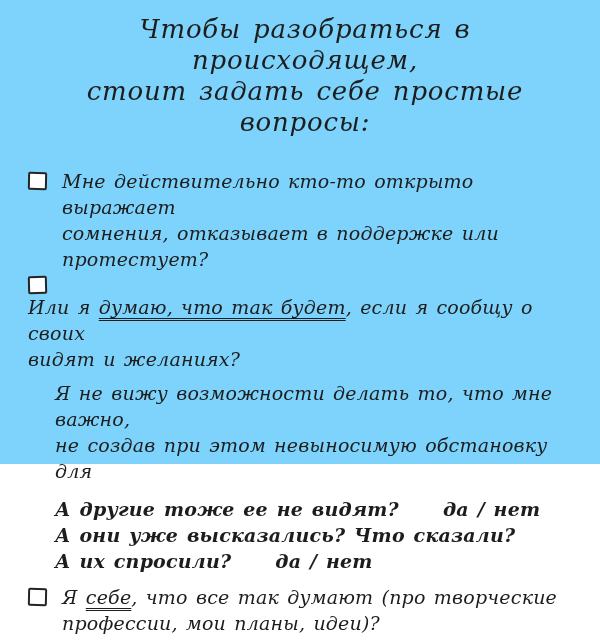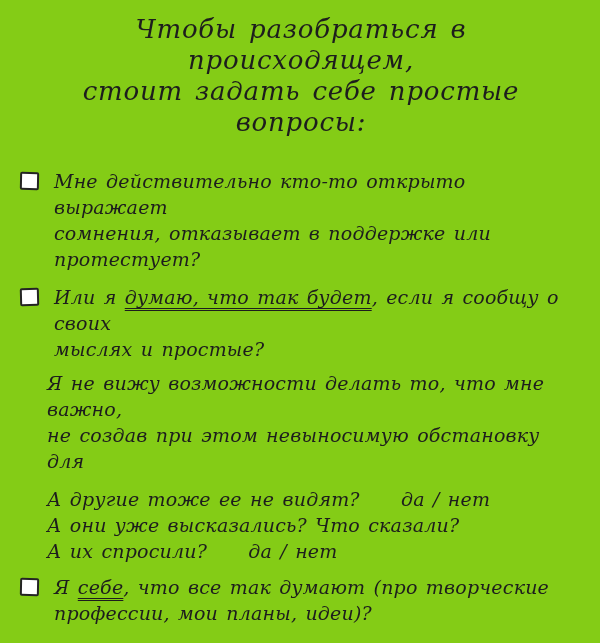--- a/index.html
+++ b/index.html
@@ -11,46 +11,46 @@
     width: 600px;
     height: 643px;
     overflow: hidden;
     color: #1d1d1d;
     font-family: "DejaVu Serif", serif;
     font-style: italic;
   }
   .page {
     box-sizing: border-box;
     width: 600px;
-    height: 643px;
-    padding: 12px 18px 0 20px;
-    background: #84cc16;
+    height: 464px;
+    padding: 12px 18px 0 28px;
+    background: #7dd3fc;
   }
   .title {
     margin: 2px 0 30px 0;
     font-size: 26px;
     font-weight: normal;
     line-height: 31px;
     text-align: center;
     letter-spacing: 0.8px;
     word-spacing: 3px;
   }
   .title .tl { display: block; }
   .block {
     display: flex;
     align-items: flex-start;
     font-size: 19px;
     line-height: 26px;
     letter-spacing: 0.2px;
     word-spacing: 2px;
   }
-  .item-q1 { margin-bottom: 12px; }
-  .item-q2 { margin-bottom: 8px; }
+  .item-q1 { }
+  .item-q2 { margin-bottom: 8px; flex-direction: column; }
   .para-1  { margin-bottom: 12px; }
-  .para-2  { margin-bottom: 10px; }
+  .para-2  { margin-bottom: 10px; font-weight: bold; }
   .item-q3 { margin-bottom: 8px; }
   .checkbox {
     flex: 0 0 auto;
     width: 15px;
     height: 14px;
     margin: 4px 15px 0 0;
     border: 2px solid #242424;
     border-radius: 2px;
     background: #ffffff;
     transform: rotate(-1.5deg);
@@ -82,21 +82,21 @@
     <div class="text">
       <div class="line">Мне действительно кто-то открыто выражает</div>
       <div class="line">сомнения, отказывает в поддержке или протестует?</div>
     </div>
   </div>
 
   <div class="block item-q2">
     <span class="checkbox" role="checkbox" aria-checked="false"></span>
     <div class="text">
       <div class="line"><span>Или я </span><span class="u">думаю, что так будет</span><span>, если я сообщу о своих</span></div>
-      <div class="line">мыслях и простые?</div>
+      <div class="line">видят и желаниях?</div>
     </div>
   </div>
 
   <div class="block para para-1">
     <div class="text">
       <div class="line">Я не вижу возможности делать то, что мне важно,</div>
       <div class="line">не создав при этом невыносимую обстановку для</div>
     </div>
   </div>
 

